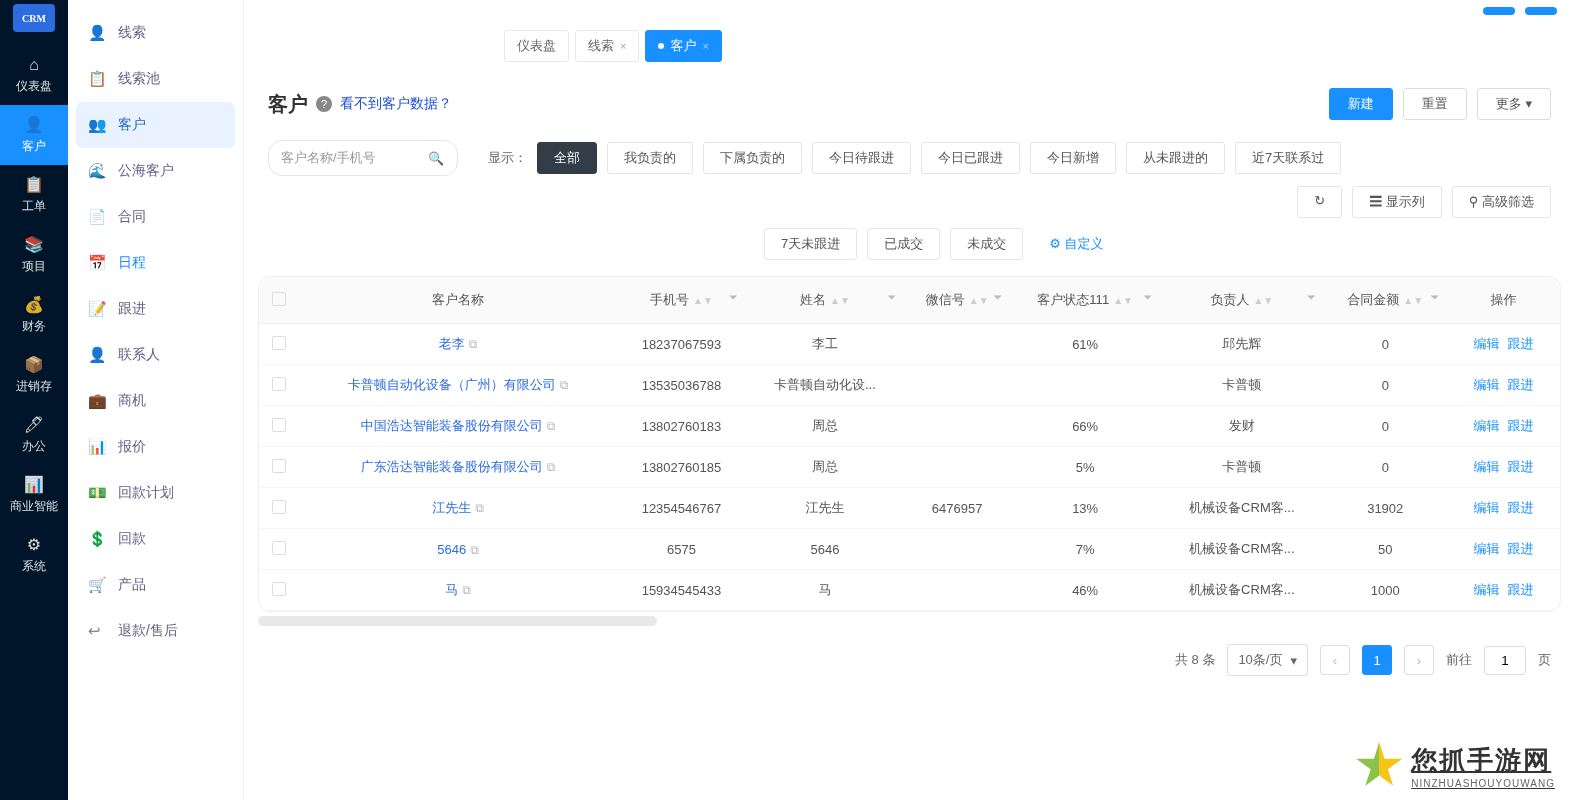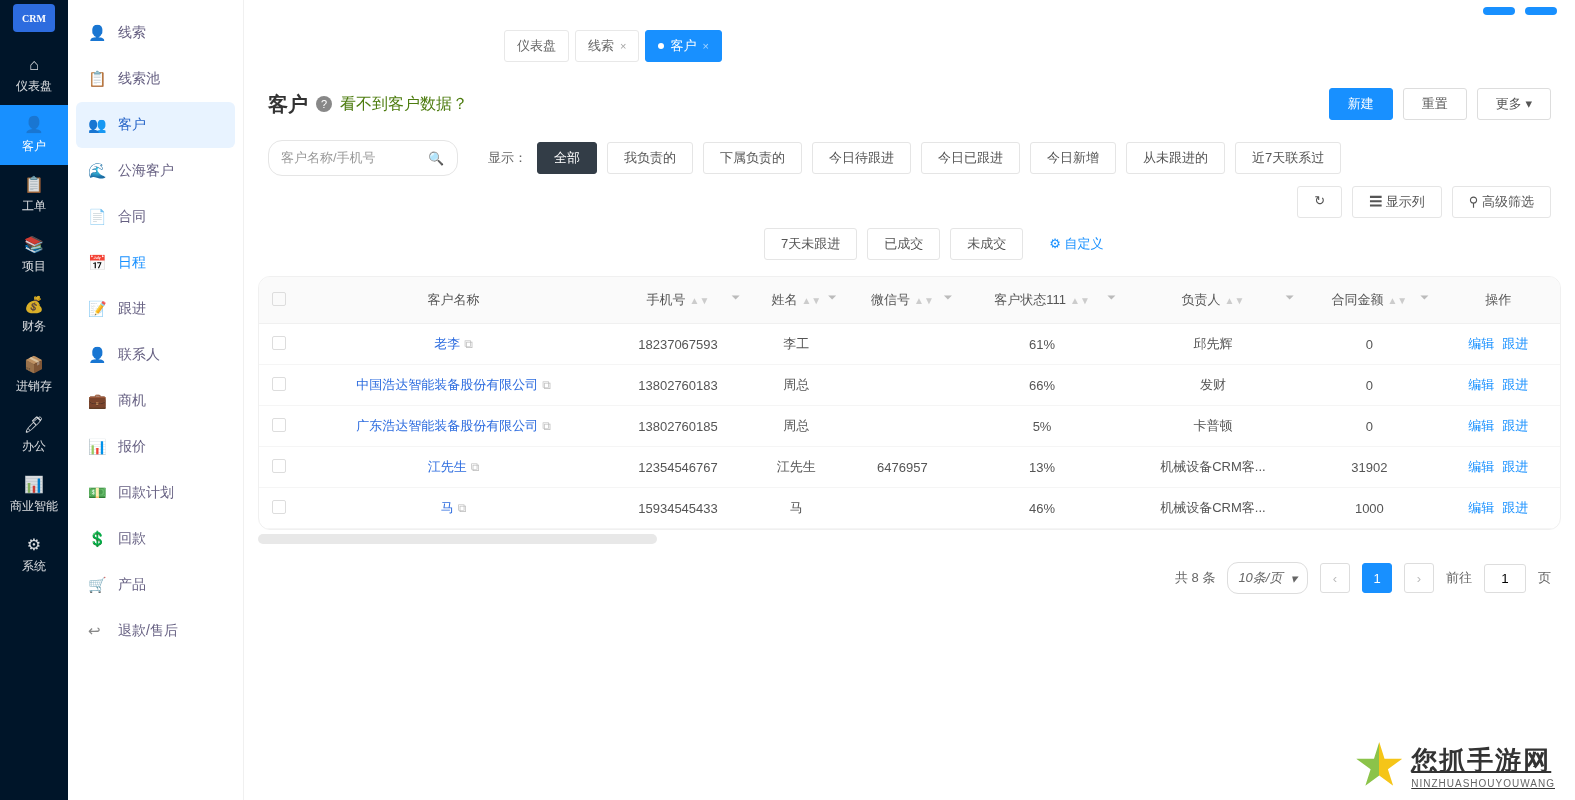--- a/index.html
+++ b/index.html
@@ -35,21 +35,21 @@
 .tab { padding: 6px 12px; border: 1px solid #e8e8e8; border-radius: 3px; cursor: pointer; display: flex; align-items: center; gap: 6px; font-size: 13px; color: #666; }
 .tab.active { background: #1890ff; color: #fff; border-color: #1890ff; }
 .tab .dot { width: 6px; height: 6px; border-radius: 50%; background: #fff; }
 .tab .close { font-size: 11px; opacity: 0.6; }
 
 
 .page-header { display: flex; align-items: center; justify-content: space-between; padding: 18px 24px 20px; }
 .page-title { display: flex; align-items: center; gap: 8px; }
 .page-title h2 { font-size: 20px; font-weight: 600; color: #333; }
 .page-title .help { width: 16px; height: 16px; border-radius: 50%; background: #888; color: #fff; font-size: 11px; display: flex; align-items: center; justify-content: center; }
-.page-title .hint { color: #4d7c0f; font-size: 16px; }
+.page-title .hint { color: #1d4ed8; font-size: 14px; }
 .page-actions { display: flex; gap: 10px; }
 .btn { padding: 6px 18px; border: 1px solid #ddd; background: #fff; border-radius: 3px; cursor: pointer; font-size: 13px; color: #555; }
 .btn.primary { background: #1890ff; color: #fff; border-color: #1890ff; }
 
 
 .filters { display: flex; align-items: center; padding: 0 24px 10px; flex-wrap: wrap; gap: 10px; }
 .search-box { width: 190px; border: 1px solid #e5e5e5; border-radius: 14px; padding: 8px 12px; font-size: 13px; color: #999; display: flex; align-items: center; justify-content: space-between; }
 .filter-label { color: #666; margin-left: 20px; }
 .chip { padding: 6px 16px; border: 1px solid #e5e5e5; border-radius: 3px; cursor: pointer; color: #555; font-size: 13px; background: #fff; }
 .chip.active { background: #333d47; color: #fff; border-color: #333d47; }
@@ -65,21 +65,21 @@
 th .filter-icon { position: absolute; right: 8px; color: #bbb; font-size: 11px; }
 td { padding: 11px 8px; text-align: center; border-bottom: 1px solid #f5f5f5; color: #555; font-size: 13px; }
 td.name { color: #2d6cdf; }
 td.name .copy { color: #bbb; margin-left: 4px; font-size: 12px; }
 .checkbox { width: 14px; height: 14px; border: 1px solid #ddd; border-radius: 2px; display: inline-block; }
 .action-link { color: #1890ff; cursor: pointer; margin: 16px 4px; }
 .scroll-thumb { height: 10px; background: #e8e8e8; border-radius: 5px; margin: 4px 14px 0; width: 30%; }
 
 
 .pagination { display: flex; align-items: center; justify-content: flex-end; padding: 18px 24px; gap: 12px; font-size: 13px; color: #666; }
-.pg-select { border: 1px solid #ddd; border-radius: 11px; padding: 6px 10px; display: flex; align-items: center; gap: 8px; font-style: italic; }
+.pg-select { border: 1px solid #ddd; border-radius: 3px; padding: 6px 10px; display: flex; align-items: center; gap: 8px; }
 .pg-btn { width: 30px; height: 30px; border: 1px solid #ddd; border-radius: 3px; display: flex; align-items: center; justify-content: center; color: #bbb; }
 .pg-btn.active { background: #1890ff; color: #fff; border-color: #1890ff; }
 .pg-input { width: 42px; border: 1px solid #ddd; border-radius: 3px; padding: 6px; text-align: center; }
 
 
 .watermark { position: fixed; right: 20px; bottom: 10px; display: flex; align-items: center; gap: 8px; }
 .watermark .sun { width: 48px; height: 48px; position: relative; }
 .watermark .sun::before { content:""; position:absolute; inset:0; background: conic-gradient(#f5c518 0 50%, #8bc34a 50% 100%); border-radius:50%; clip-path: polygon(50% 0, 61% 35%, 98% 35%, 68% 57%, 79% 91%, 50% 70%, 21% 91%, 32% 57%, 2% 35%, 39% 35%); }
 .watermark .txt { display: flex; flex-direction: column; text-decoration: underline; }
 .watermark .cn { font-size: 26px; font-weight: 700; color: #333; letter-spacing: 2px; }
@@ -275,20 +275,31 @@
     <td>18237067593</td>
     <td>李工</td>
     <td></td>
     <td>61%</td>
     <td>邱先辉</td>
     <td>0</td>
     <td><span class="action-link">编辑</span><span class="action-link">跟进</span></td>
             </tr>
             <tr>
     <td><span class="checkbox"></span></td>
+    <td class="name">卡普顿自动化设备（广州）有限公司<span class="copy">⧉</span></td>
+    <td>13535036788</td>
+    <td>卡普顿自动化设...</td>
+    <td></td>
+    <td></td>
+    <td>卡普顿</td>
+    <td>0</td>
+    <td><span class="action-link">编辑</span><span class="action-link">跟进</span></td>
+            </tr>
+            <tr>
+    <td><span class="checkbox"></span></td>
     <td class="name">中国浩达智能装备股份有限公司<span class="copy">⧉</span></td>
     <td>13802760183</td>
     <td>周总</td>
     <td></td>
     <td>66%</td>
     <td>发财</td>
     <td>0</td>
     <td><span class="action-link">编辑</span><span class="action-link">跟进</span></td>
             </tr>
             <tr>
@@ -304,20 +315,31 @@
             </tr>
             <tr>
     <td><span class="checkbox"></span></td>
     <td class="name">江先生<span class="copy">⧉</span></td>
     <td>12354546767</td>
     <td>江先生</td>
     <td>6476957</td>
     <td>13%</td>
     <td>机械设备CRM客...</td>
     <td>31902</td>
+    <td><span class="action-link">编辑</span><span class="action-link">跟进</span></td>
+            </tr>
+            <tr>
+    <td><span class="checkbox"></span></td>
+    <td class="name">5646<span class="copy">⧉</span></td>
+    <td>6575</td>
+    <td>5646</td>
+    <td></td>
+    <td>7%</td>
+    <td>机械设备CRM客...</td>
+    <td>50</td>
     <td><span class="action-link">编辑</span><span class="action-link">跟进</span></td>
             </tr>
             <tr>
     <td><span class="checkbox"></span></td>
     <td class="name">马<span class="copy">⧉</span></td>
     <td>15934545433</td>
     <td>马</td>
     <td></td>
     <td>46%</td>
     <td>机械设备CRM客...</td>

